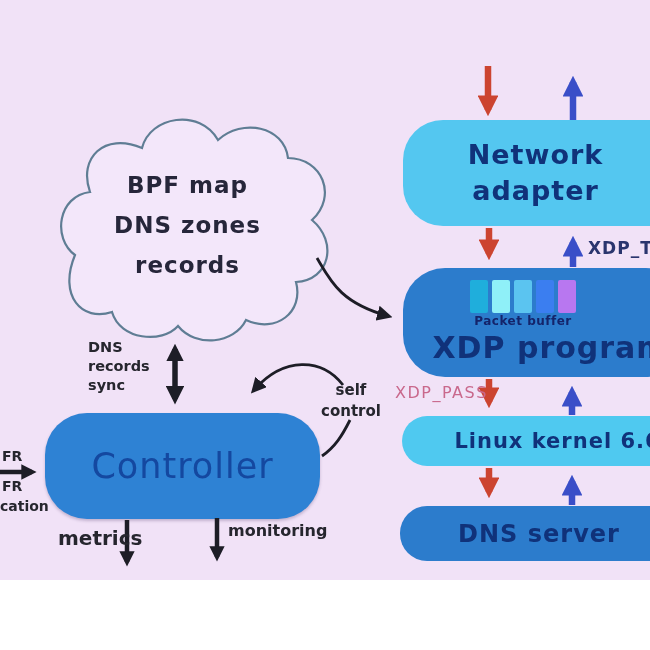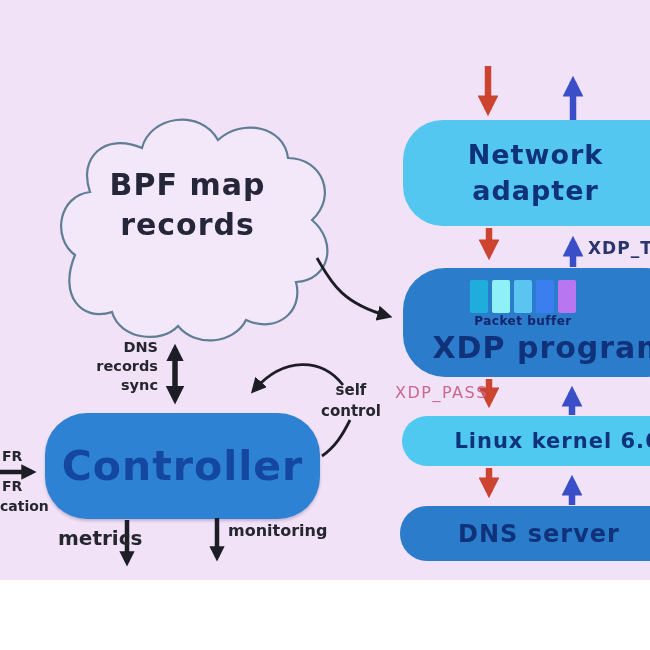--- a/index.html
+++ b/index.html
@@ -17,33 +17,33 @@
   .box-xdp  { left:403px; top:268px;  width:285px; height:109px; border-radius:42px; background:var(--box-mid); }
   .box-krn  { left:402px; top:416px;  width:286px; height:50px;  border-radius:25px; background:var(--kernel); }
   .box-dns  { left:400px; top:506px;  width:288px; height:55px;  border-radius:27px; background:var(--box-mid); }
   .box-ctl  { left:45px;  top:413px;  width:275px; height:106px; border-radius:42px; background:var(--controller);
               box-shadow:0 2px 3px rgba(60,40,90,.25); }
 
   .na-label  { color:var(--text-navy); font-size:27px; font-weight:700; line-height:36px; text-align:center; letter-spacing:1px; width:250px; margin-left:-20px;}
   .xdp-label { color:var(--text-navy); font-size:30px; font-weight:700; letter-spacing:1px; margin-top:2px; margin-left:10px;}
   .krn-label { color:var(--text-navy); font-size:21px; font-weight:700; letter-spacing:1px; margin-left:25px;}
   .dns-label { color:var(--text-navy); font-size:24px; font-weight:700; letter-spacing:1px; margin-left:-10px;text-align:center;}
-  .ctl-label { color:var(--controller-text); font-size:41px; font-weight:700; letter-spacing:1px; }
+  .ctl-label { color:var(--controller-text); font-size:35px; font-weight:400; letter-spacing:1px; }
 
   .pkt-row { display:flex; gap:4px; margin-left:-45px; }
   .pkt-sq  { width:18px; height:33px; border-radius:2px; }
   .pkt-label { color:#14246A; font-size:12px; font-weight:700; margin-left:-45px; margin-top:1px; letter-spacing:.5px;}
 
   
   .cloud-text { left:80px; top:165px; width:215px; text-align:center;
-                color:#26263A; font-size:30px; font-weight:600; letter-spacing:1px; line-height:40px; }
+                color:#26263A; font-size:23px; font-weight:600; letter-spacing:1px; line-height:40px; }
 
   
   .hand { color:var(--label-dark); font-weight:600;text-align:center; }
-  .lbl-sync   { left:88px;  top:338px; width:70px; text-align:right; font-size:14.5px; line-height:19px; }
+  .lbl-sync   { left:88px;  top:338px; width:70px; text-align:left; font-size:14.5px; line-height:19px; }
   .lbl-self   { left:314px; top:380px; width:74px; text-align:center; font-size:15px;  line-height:21px; }
   .lbl-metrics    { left:58px;  top:526px; font-size:20px; }
   .lbl-monitoring { left:228px; top:521px; font-size:16px; }
   .lbl-fr1    { left:2px; top:448px; font-size:14px; }
   .lbl-fr2    { left:2px; top:478px; font-size:14px; }
   .lbl-cation { left:0px; top:498px; font-size:14px; }
 
   .lbl-xdp-tx   { left:588px; top:238px; font-size:17px; font-weight:700; letter-spacing:1px; color:var(--xdp-tx); white-space:nowrap; }
   .lbl-xdp-pass { left:395px; top:383px; font-size:16px; font-weight:400; letter-spacing:1.5px; color:var(--xdp-pass); white-space:nowrap; }
 
@@ -139,20 +139,21 @@
     <line class="st-black" x1="-4" y1="472" x2="32" y2="472" stroke-width="4.5" marker-end="url(#mh-black)"></line>
     <line class="st-black" x1="127" y1="520" x2="127" y2="562" stroke-width="4.5" marker-end="url(#mh-black)"></line>
     <line class="st-black" x1="217" y1="518" x2="217" y2="557" stroke-width="4.5" marker-end="url(#mh-black)"></line>
     <path class="st-black" d="M 317 258 C 330 280, 340 303, 388 316" stroke-width="2.8" marker-end="url(#mh-curve)"></path>
     <path class="st-black" d="M 343 385 C 322 358, 284 356, 254 390" stroke-width="2.8" marker-end="url(#mh-curve)"></path>
     <path class="st-black" d="M 350 420 C 342 436, 335 447, 322 456" stroke-width="2.8"></path>
   </svg>
 
   <div class="abs cloud-text">
     <div>BPF map</div>
+    <div>DNS zones</div>
     <div>records</div>
   </div>
 
   <div class="abs hand lbl-sync">
     <div>DNS</div>
     <div>records</div>
     <div>sync</div>
   </div>
 
   <div class="abs hand lbl-self">

